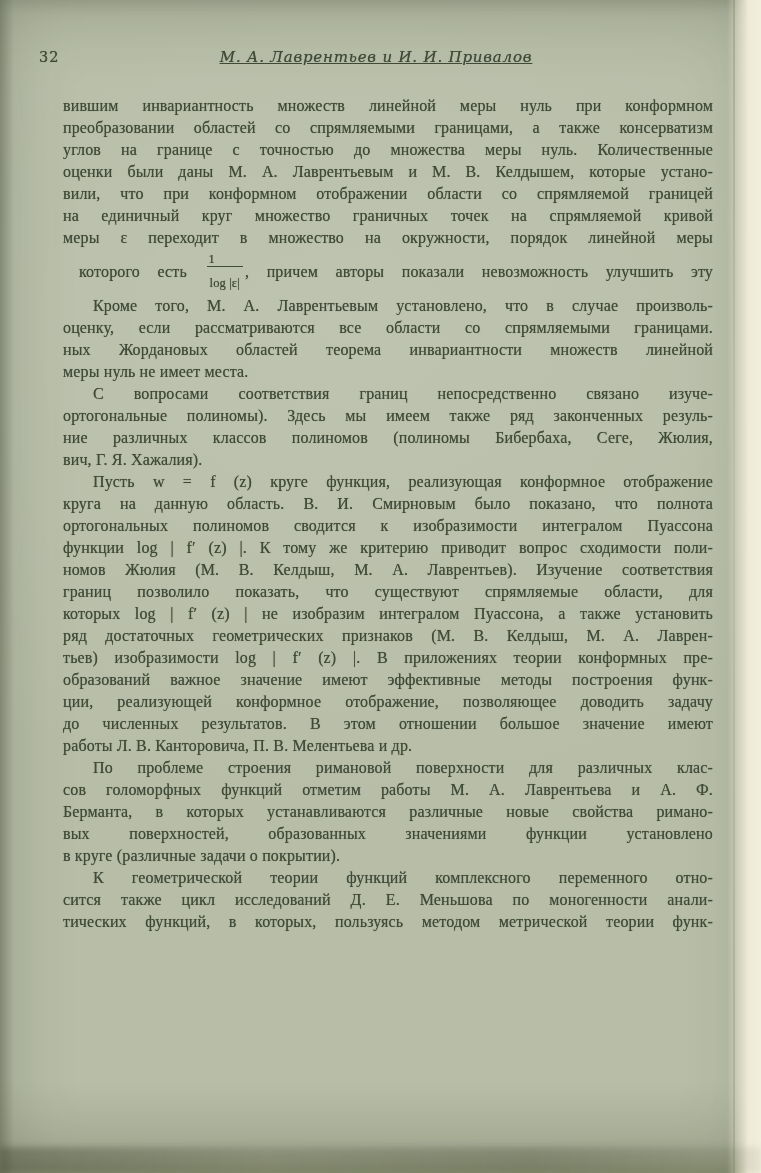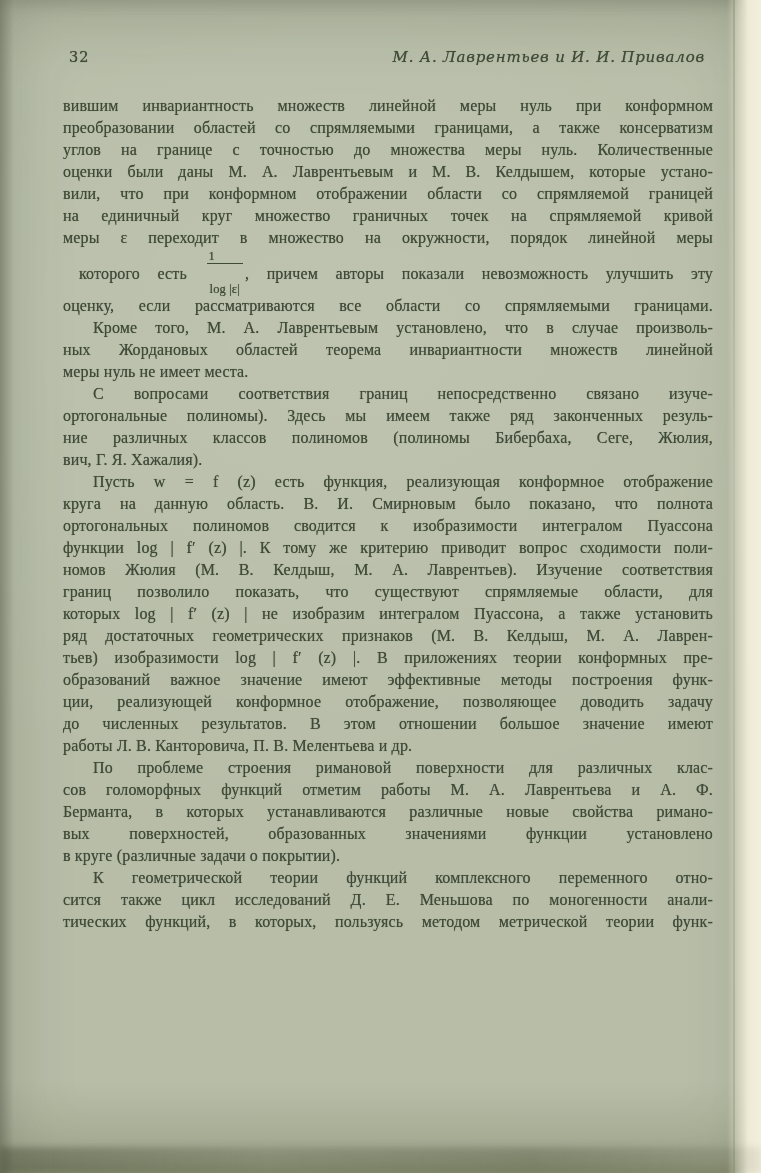--- a/index.html
+++ b/index.html
@@ -30,32 +30,33 @@
   .page-edge-right::before{
     content:"";position:absolute;left:6px;top:0;height:100%;width:2px;
     background:linear-gradient(180deg, rgba(120,126,100,.35), rgba(120,126,100,.12) 40%, rgba(120,126,100,.3));
   }
   .gutter-shade{
     position:absolute;top:0;left:0;width:14px;height:100%;
     background:linear-gradient(90deg, rgba(70,76,58,.30), rgba(70,76,58,0));
     pointer-events:none;
   }
   .header{
-    position:absolute;top:48px;left:77px;right:56px;height:22px;
+    position:absolute;top:48px;left:47px;right:56px;height:22px;
     font-size:15px;
   }
   .page-number{
     position:absolute;left:-8px;top:1px;
     font-size:14.5px;letter-spacing:1px;
     text-shadow:0 0 .7px rgba(63,74,56,.85);
   }
   .running-title{
-    position:absolute;left:0;right:0;top:0;text-align:right;
+    position:absolute;left:0;right:0;top:0;text-align:center;
     font-style:italic;letter-spacing:.8px;font-size:15px;
     text-shadow:0 0 .7px rgba(63,74,56,.8);
+    text-decoration:underline;
   }
   .body-text{
     position:absolute;top:95px;left:63px;width:650px;
     font-size:16px;line-height:22px;
     letter-spacing:.15px;
     text-shadow:0 0 .7px rgba(63,74,56,.75);
   }
   .line{
     text-align:justify;
     text-align-last:justify;
@@ -66,21 +67,21 @@
   .line.short{ text-align-last:left; }
   .line.formula-line{
     height:46px;line-height:46px;margin-left:16px;
   }
   .frac{
     display:inline-block;vertical-align:middle;
     text-align:center;font-size:12.5px;line-height:normal;
     margin:0 2px 4px 2px;
   }
   .frac .num{display:block;line-height:14px;padding:0 2px;}
-  .frac .den{display:block;line-height:15px;border-top:1.2px solid var(--ink);padding:18px 3px 0 3px;}
+  .frac .den{display:block;line-height:15px;border-top:1.2px solid var(--ink);padding:9px 3px 0 3px;}
   .bottom-smudge{
     position:absolute;left:0;bottom:0;width:100%;height:26px;
     background:linear-gradient(90deg, rgba(60,66,48,.38), rgba(60,66,48,.18) 35%, rgba(60,66,48,.26) 70%, rgba(60,66,48,.08));
     filter:blur(3px);
     pointer-events:none;
   }
 </style>
 </head>
 <body>
 
@@ -96,29 +97,29 @@
 
   <div class="body-text" id="body-text">
       <div class="line">вившим инвариантность множеств линейной меры нуль при конформном</div>
       <div class="line">преобразовании областей со спрямляемыми границами, а также консерватизм</div>
       <div class="line">углов на границе с точностью до множества меры нуль. Количественные</div>
       <div class="line">оценки были даны М. А. Лаврентьевым и М. В. Келдышем, которые устано-</div>
       <div class="line">вили, что при конформном отображении области со спрямляемой границей</div>
       <div class="line">на единичный круг множество граничных точек на спрямляемой кривой</div>
       <div class="line">меры ε переходит в множество на окружности, порядок линейной меры</div>
       <div class="line formula-line">которого есть <span class="frac"><span class="num">1</span><span class="den">log |ε|</span></span>, причем авторы показали невозможность улучшить эту</div>
+      <div class="line indent">Кроме того, М. А. Лаврентьевым установлено, что в случае произволь-</div>
       <div class="line">оценку, если рассматриваются все области со спрямляемыми границами.</div>
-      <div class="line indent">Кроме того, М. А. Лаврентьевым установлено, что в случае произволь-</div>
       <div class="line">ных Жордановых областей теорема инвариантности множеств линейной</div>
       <div class="line short">меры нуль не имеет места.</div>
       <div class="line indent">С вопросами соответствия границ непосредственно связано изуче-</div>
       <div class="line">ортогональные полиномы). Здесь мы имеем также ряд законченных резуль-</div>
       <div class="line">ние различных классов полиномов (полиномы Бибербаха, Сеге, Жюлия,</div>
       <div class="line short">вич, Г. Я. Хажалия).</div>
-      <div class="line indent">Пусть w = f (z) есть функция, реализующая конформное отображение</div>
+      <div class="line indent">Пусть w = f (z) круге функция, реализующая конформное отображение</div>
       <div class="line">круга на данную область. В. И. Смирновым было показано, что полнота</div>
       <div class="line">ортогональных полиномов сводится к изобразимости интегралом Пуассона</div>
       <div class="line">функции log | f′ (z) |. К тому же критерию приводит вопрос сходимости поли-</div>
       <div class="line">номов Жюлия (М. В. Келдыш, М. А. Лаврентьев). Изучение соответствия</div>
       <div class="line">границ позволило показать, что существуют спрямляемые области, для</div>
       <div class="line">которых log | f′ (z) | не изобразим интегралом Пуассона, а также установить</div>
       <div class="line">ряд достаточных геометрических признаков (М. В. Келдыш, М. А. Лаврен-</div>
       <div class="line">тьев) изобразимости log | f′ (z) |. В приложениях теории конформных пре-</div>
       <div class="line">образований важное значение имеют эффективные методы построения функ-</div>
       <div class="line">ции, реализующей конформное отображение, позволяющее доводить задачу</div>

